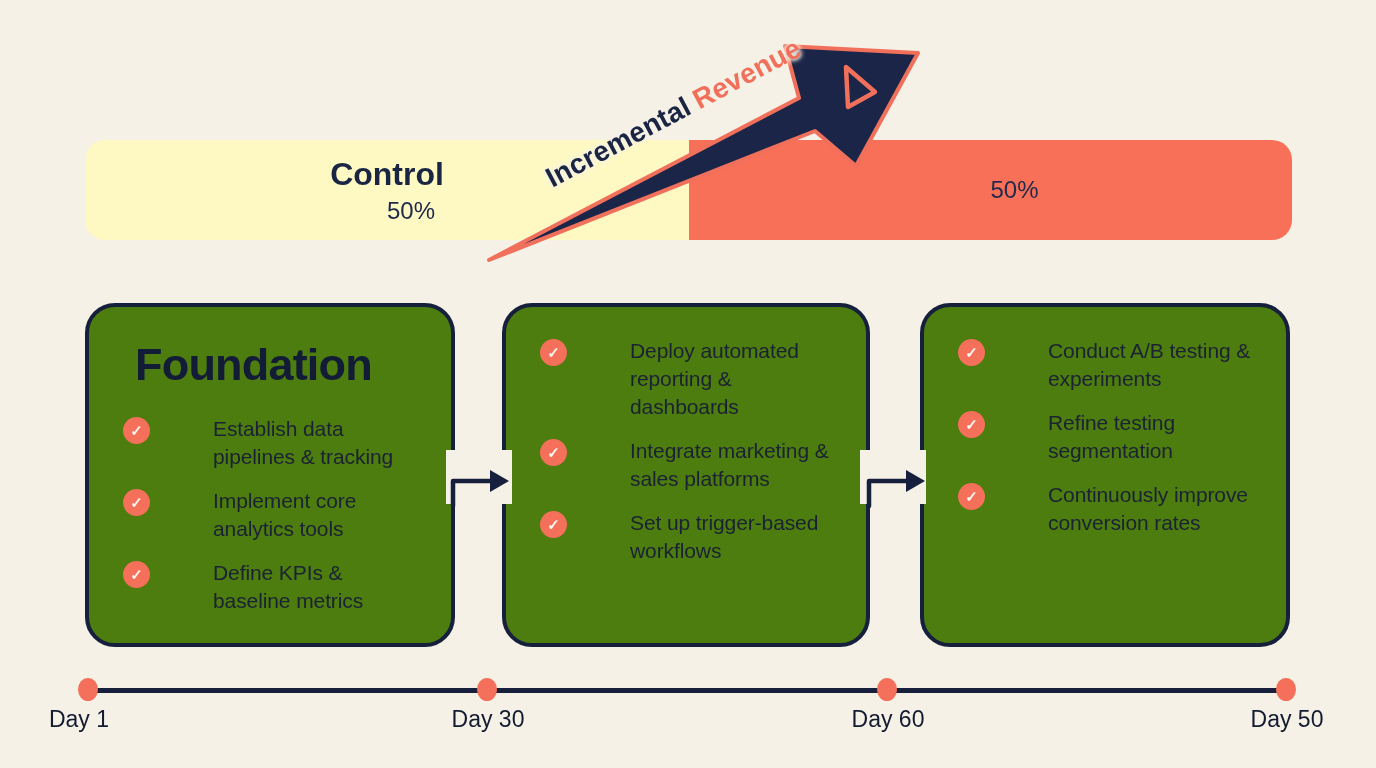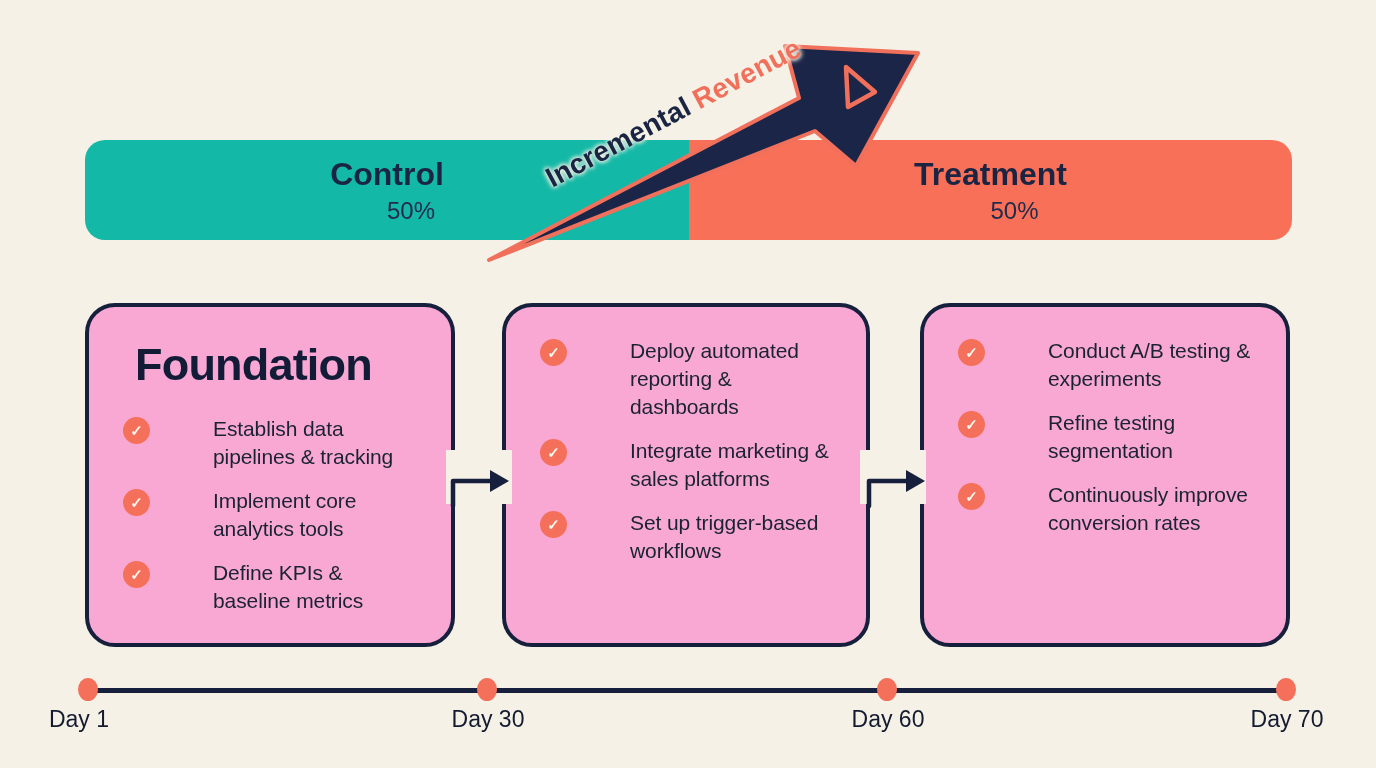--- a/index.html
+++ b/index.html
@@ -7,42 +7,42 @@
     width:1376px;height:768px;
     background:#F6F1E6;
     font-family:"Liberation Sans", sans-serif;
     overflow:hidden;
   }
   .stage{position:relative;width:1376px;height:768px;background:#F6F1E6;}
 
   
   .split-bar{position:absolute;left:85px;top:140px;width:1207px;height:100px;display:flex;z-index:1;}
   .bar-seg{display:flex;flex-direction:column;align-items:center;justify-content:center;gap:4px;}
-  .seg-control{width:604px;background:#14b8a6;border-radius:20px 0 0 20px;}
+  .seg-control{width:604px;background:#fef9c3;border-radius:20px 0 0 20px;}
   .seg-treatment{width:603px;background:#F87058;border-radius:0 20px 20px 0;}
   .bar-title{font-size:32px;font-weight:700;color:#1A2443;}
   .bar-share{font-size:24px;font-weight:500;color:#222B4C;margin-left:48px;}
 
   
   .overlay-svg{position:absolute;left:0;top:0;width:1376px;height:768px;z-index:3;pointer-events:none;}
 
   
   .arrow-label{
     position:absolute;left:548px;top:162px;height:36px;line-height:36px;z-index:4;
     transform:rotate(-28deg);transform-origin:0 50%;
     font-size:28px;font-weight:800;white-space:nowrap;letter-spacing:0.2px;
     text-shadow:0 0 4px #F6F1E6,0 0 4px #F6F1E6,0 0 6px #F6F1E6;
   }
   .arrow-label .w1{color:#1A2443;}
   .arrow-label .w2{color:#F0705C;margin-left:7px;}
 
   
   .card{
     position:absolute;top:303px;height:344px;box-sizing:border-box;
-    border:4px solid #16203C;border-radius:30px;background:#f9a8d4;
+    border:4px solid #16203C;border-radius:30px;background:#4d7c0f;
     padding:30px 26px 0 34px;z-index:1;
   }
   .card-1{left:85px;width:370px;}
   .card-2{left:502px;width:368px;}
   .card-3{left:920px;width:370px;}
   .card-title{
     font-size:45px;font-weight:800;color:#121C36;
     letter-spacing:-0.8px;margin:2px 0 24px 12px;line-height:52px;
   }
   .item{display:flex;align-items:flex-start;gap:15px;margin-bottom:16px;}
@@ -69,21 +69,20 @@
 <body>
 
 <div class="stage">
 
   <div class="split-bar">
     <div class="bar-seg seg-control">
       <div class="bar-title">Control</div>
       <div class="bar-share">50%</div>
     </div>
     <div class="bar-seg seg-treatment">
-      <div class="bar-title">Treatment</div>
       <div class="bar-share">50%</div>
     </div>
   </div>
 
   <svg class="overlay-svg" viewBox="0 0 1376 768" aria-hidden="true">
 
     <rect x="446" y="450" width="66" height="54" fill="#F6F1E6"></rect>
     <rect x="860" y="450" width="66" height="54" fill="#F6F1E6"></rect>
 
     <polyline points="453,506 453,481 492,481" fill="none" stroke="#16203C" stroke-width="4.5" stroke-linecap="round" stroke-linejoin="round"></polyline>
@@ -147,15 +146,15 @@
   </div>
 
   <div class="tl-line"></div>
   <div class="tl-dot" style="left:78px;"></div>
   <div class="tl-dot" style="left:477px;"></div>
   <div class="tl-dot" style="left:877px;"></div>
   <div class="tl-dot" style="left:1276px;"></div>
   <div class="tl-label" style="left:79px;">Day 1</div>
   <div class="tl-label" style="left:488px;">Day 30</div>
   <div class="tl-label" style="left:888px;">Day 60</div>
-  <div class="tl-label" style="left:1287px;">Day 70</div>
+  <div class="tl-label" style="left:1287px;">Day 50</div>
 
 </div>
 
 </body></html>

